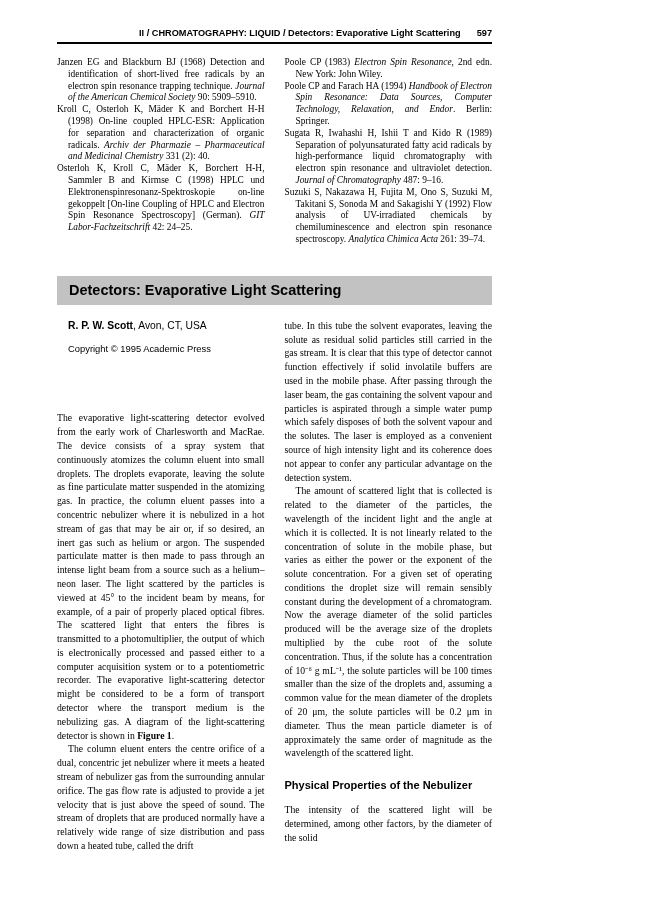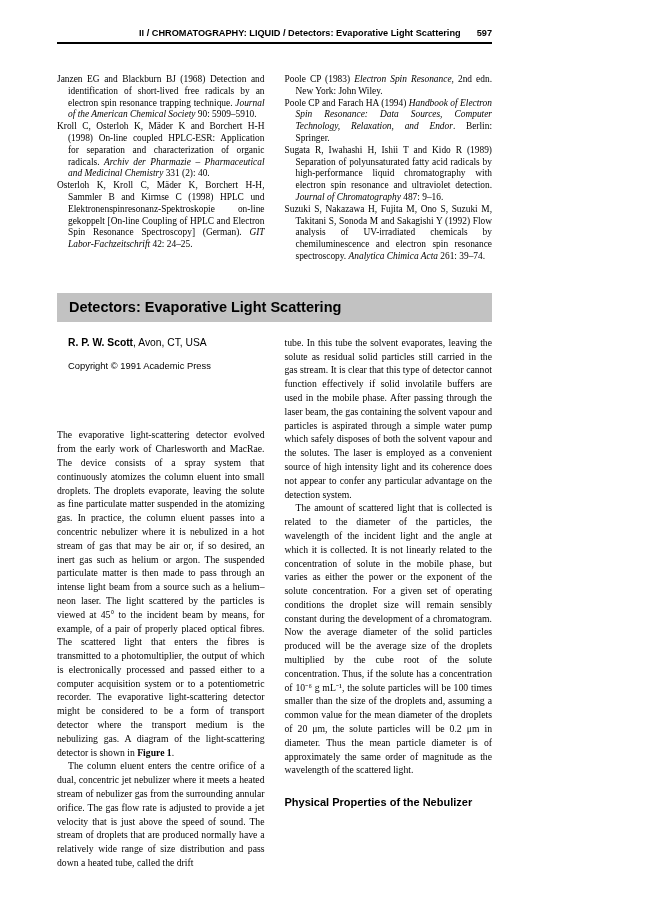--- a/index.html
+++ b/index.html
@@ -12,21 +12,21 @@
   }
   
   .running-head {
     display:flex; justify-content:flex-end; align-items:baseline; gap:16px;
     font-family:"Liberation Sans", sans-serif; font-weight:bold; font-size:9.2px;
   }
   .rule { height:2px; background:#000; margin-top:4px; }
 
   
   .refs {
-    display:flex; gap:20px; margin-top:30px;
+    display:flex; gap:20px; margin-top:13px;
     font-family:"Liberation Serif", serif; font-size:9.4px; line-height:11.8px;
   }
   .refs .col { flex:1; min-width:0; }
   .ref { text-align:justify; padding-left:11px; text-indent:-11px; }
 
   
   .banner {
     margin-top:30px; background:#c2c2c2; height:29px;
     display:flex; align-items:center; padding-left:12px;
   }
@@ -81,25 +81,26 @@
   </section>
 
   <div class="banner">
     <h1>Detectors: Evaporative Light Scattering</h1>
   </div>
 
   <section class="body-cols">
     <div class="col">
       <div class="author-block">
         <p class="author-line"><span class="author-name">R. P. W. Scott</span><span>, Avon, CT, USA</span></p>
-        <p class="copyright">Copyright © 1991 Academic Press</p>
+        <p class="copyright">Copyright © 1995 Academic Press</p>
       </div>
       <p class="para"><span>The evaporative light-scattering detector evolved from the early work of Charlesworth and MacRae. The device consists of a spray system that continuously atomizes the column eluent into small droplets. The droplets evaporate, leaving the solute as fine particulate matter suspended in the atomizing gas. In practice, the column eluent passes into a concentric nebulizer where it is nebulized in a hot stream of gas that may be air or, if so desired, an inert gas such as helium or argon. The suspended particulate matter is then made to pass through an intense light beam from a source such as a helium–neon laser. The light scattered by the particles is viewed at 45° to the incident beam by means, for example, of a pair of properly placed optical fibres. The scattered light that enters the fibres is transmitted to a photomultiplier, the output of which is electronically processed and passed either to a computer acquisition system or to a potentiometric recorder. The evaporative light-scattering detector might be considered to be a form of transport detector where the transport medium is the nebulizing gas. A diagram of the light-scattering detector is shown in </span><span style="font-weight: bold;">Figure 1</span><span>.</span></p>
       <p class="para indent">The column eluent enters the centre orifice of a dual, concentric jet nebulizer where it meets a heated stream of nebulizer gas from the surrounding annular orifice. The gas flow rate is adjusted to provide a jet velocity that is just above the speed of sound. The stream of droplets that are produced normally have a relatively wide range of size distribution and pass down a heated tube, called the drift</p>
     </div>
     <div class="col">
       <p class="para">tube. In this tube the solvent evaporates, leaving the solute as residual solid particles still carried in the gas stream. It is clear that this type of detector cannot function effectively if solid involatile buffers are used in the mobile phase. After passing through the laser beam, the gas containing the solvent vapour and particles is aspirated through a simple water pump which safely disposes of both the solvent vapour and the solutes. The laser is employed as a convenient source of high intensity light and its coherence does not appear to confer any particular advantage on the detection system.</p>
       <p class="para indent">The amount of scattered light that is collected is related to the diameter of the particles, the wavelength of the incident light and the angle at which it is collected. It is not linearly related to the concentration of solute in the mobile phase, but varies as either the power or the exponent of the solute concentration. For a given set of operating conditions the droplet size will remain sensibly constant during the development of a chromatogram. Now the average diameter of the solid particles produced will be the average size of the droplets multiplied by the cube root of the solute concentration. Thus, if the solute has a concentration of 10⁻⁶ g mL⁻¹, the solute particles will be 100 times smaller than the size of the droplets and, assuming a common value for the mean diameter of the droplets of 20 μm, the solute particles will be 0.2 μm in diameter. Thus the mean particle diameter is of approximately the same order of magnitude as the wavelength of the scattered light.</p>
       <h2 class="section-heading">Physical Properties of the Nebulizer</h2>
+      <p class="para">The intensity of the scattered light will be determined, among other factors, by the diameter of the solid</p>
     </div>
   </section>
 
 </div>
 
 </body></html>

